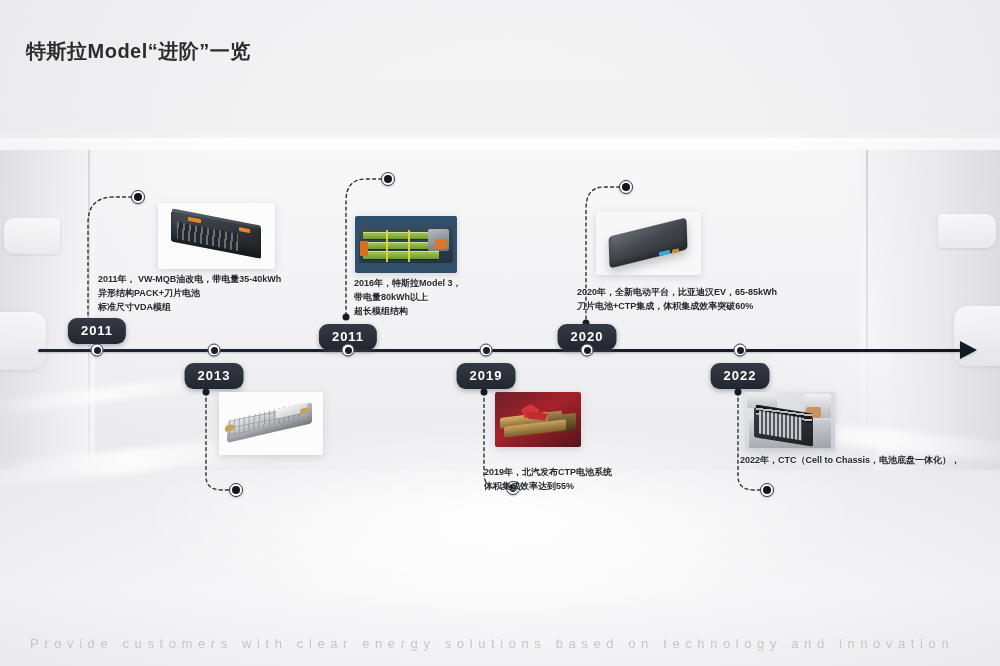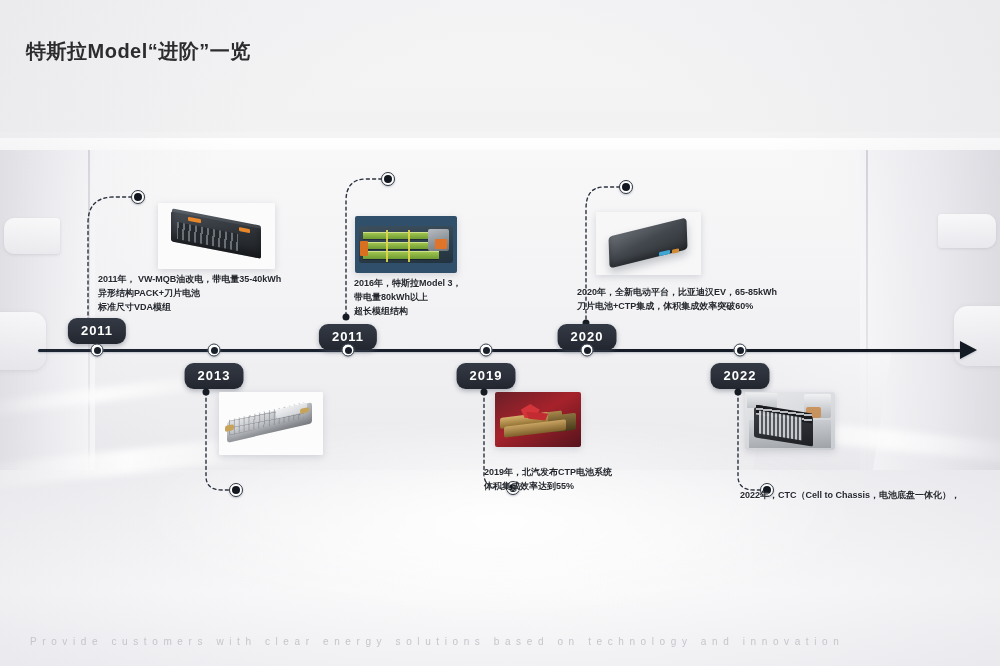--- a/index.html
+++ b/index.html
@@ -359,21 +359,21 @@
     background:linear-gradient(180deg,#eceef0,#c2c5c9);
   }
   .a22 .warm {
     position:absolute; right:16%; top:26%; width:16%; height:18%;
     background:#c98a4c; opacity:.85; border-radius:2px;
   }
 
   
   .footer {
     position:absolute; left:30px; top:636px; width:940px;
-    font-size:10px; color:#c4c6ca; letter-spacing:5.6px;
+    font-size:13px; color:#c4c6ca; letter-spacing:5.6px;
     white-space:nowrap; font-weight:400;
   }
 </style>
 </head>
 <body>
 
 <div class="stage">
   <div class="bg-topwhite"></div>
   <div class="bg-ceiling"></div>
   <div class="bg-ceiling-seam"></div>
@@ -549,18 +549,18 @@
       <div class="machine2"></div>
         <div class="machine"></div>
       <div class="floorp"></div>
         <div class="warm"></div>
       <div class="pack"></div>
         <div class="rails"></div>
         <div class="cells"></div>
     </div>
   </div>
 
-  <div class="desc" style="position:absolute;left:740px;top:454px;margin-top:35px;">
+  <div class="desc" style="position:absolute;left:740px;top:454px;">
     <div>2022年，CTC（Cell to Chassis，电池底盘一体化），</div>
   </div>
 </div>
 
 <div class="footer">Provide customers with clear energy solutions based on technology and innovation</div>
 
 </body></html>

